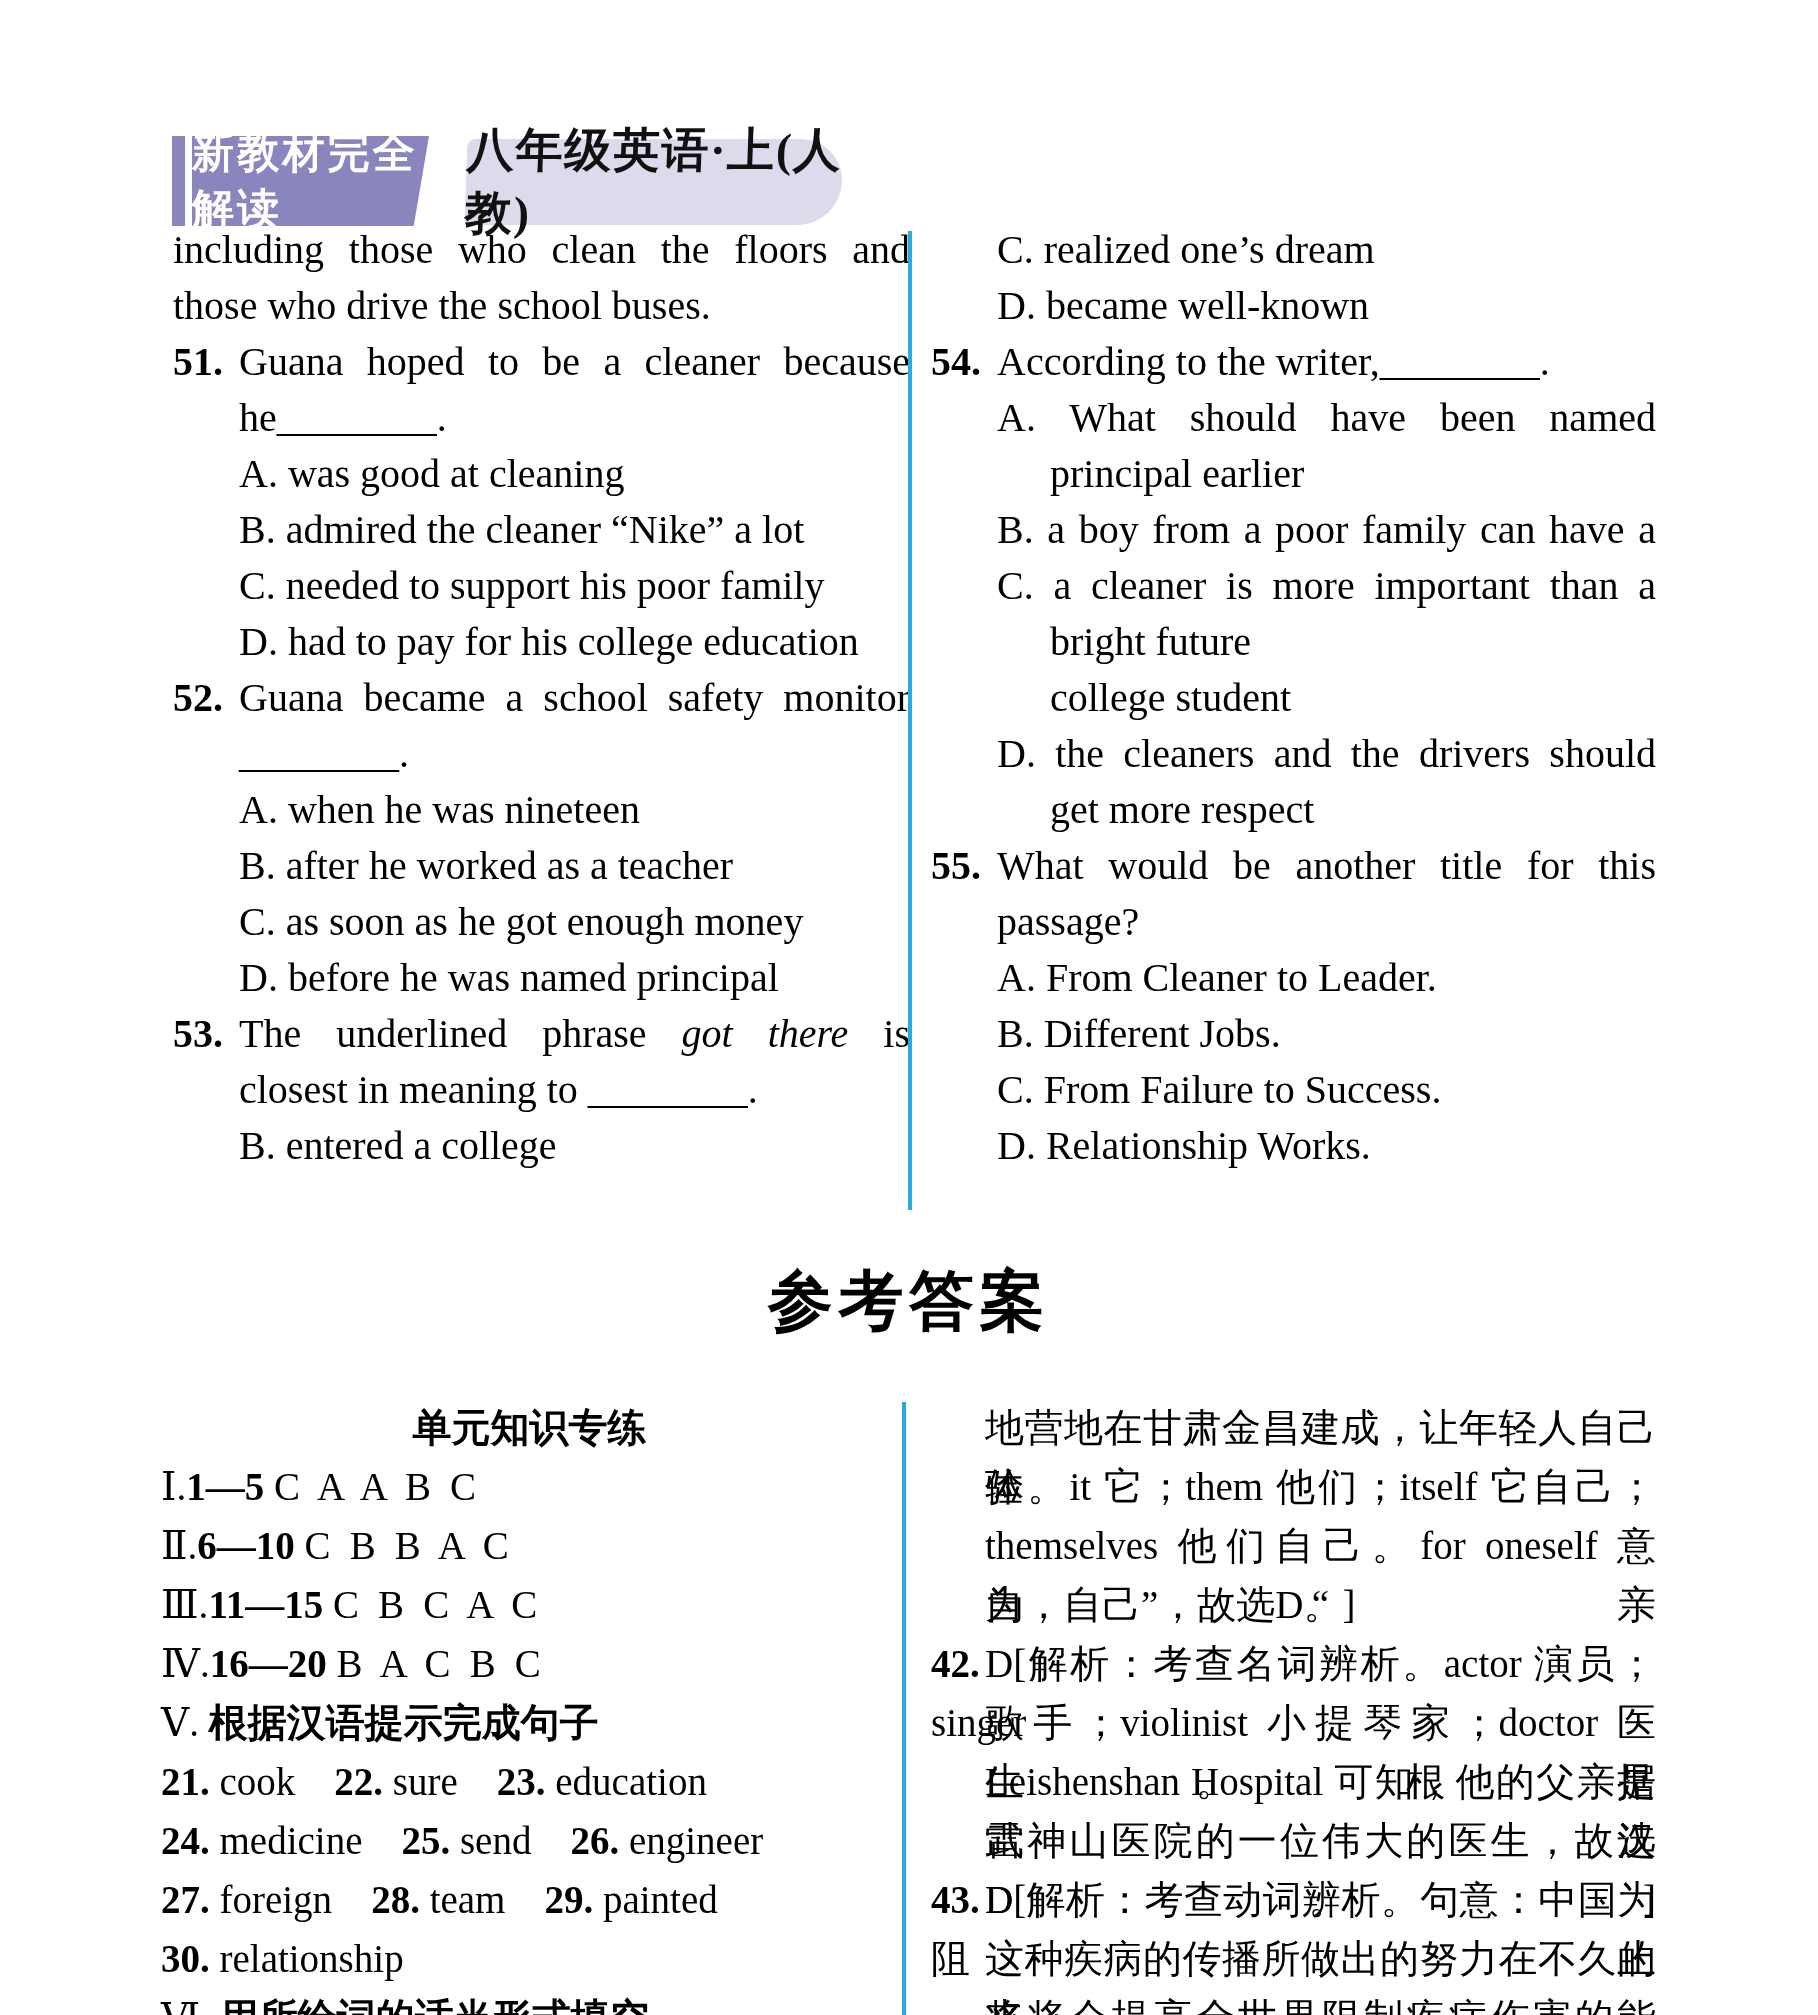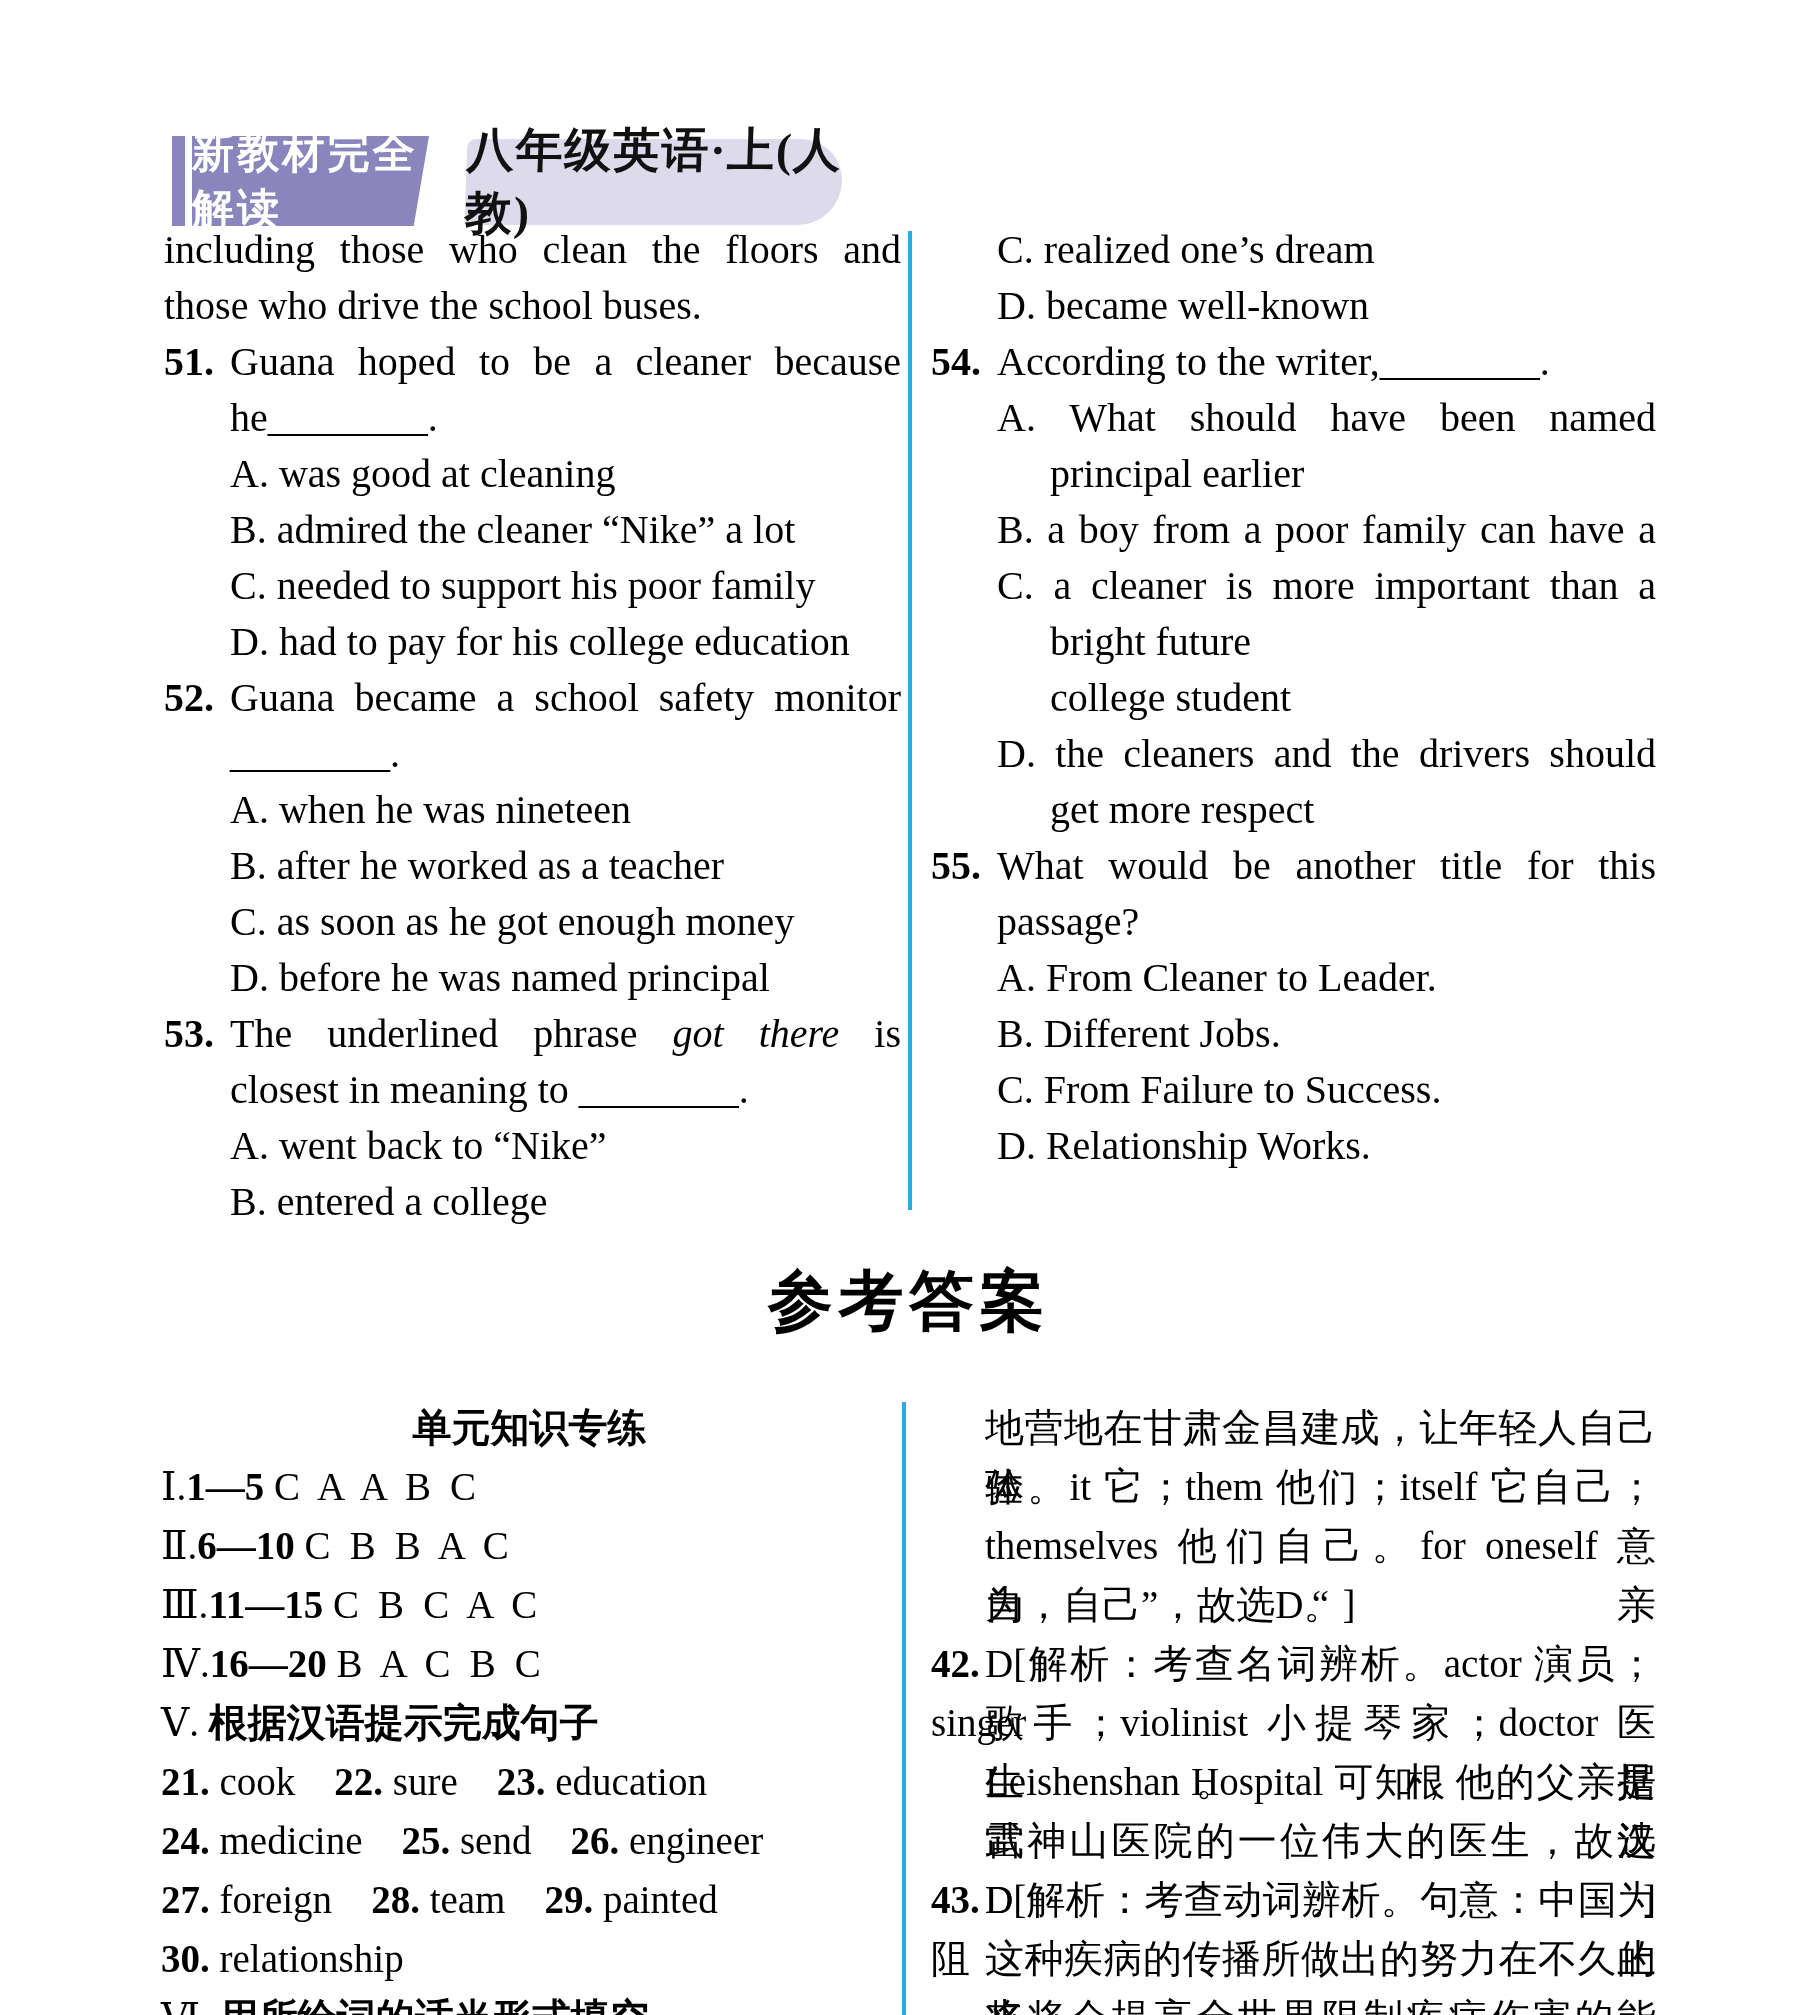--- a/index.html
+++ b/index.html
@@ -26,21 +26,21 @@
   }
   .book-badge{
     position:absolute;left:466px;top:139px;width:376px;height:86px;background:var(--lavender);
     border-radius:8.9px 46px 46px 8.9px;transform:skewX(-2deg);
     display:flex;align-items:center;justify-content:center;
     font-size:47px;font-weight:700;color:#111;letter-spacing:1.6px;
   }
 
   
   .col{position:absolute;}
-  .q-left{left:164px;top:222px;width:737px;}
+  .q-left{left:173px;top:222px;width:737px;}
   .q-right{left:931px;top:222px;width:725px;}
   .a-left{left:161px;top:1398px;width:737px;}
   .a-right{left:931px;top:1398px;width:725px;}
 
   .divider{position:absolute;width:3.6px;background:var(--divider);}
   .q-div{left:908px;top:231px;height:979px;}
   .a-div{left:902px;top:1402px;height:939px;}
 
   .line{
     height:56px;line-height:56px;font-size:40px;white-space:pre-wrap;
@@ -91,21 +91,20 @@
       <div class="line ind1"><span>C. needed to support his poor family</span></div>
       <div class="line ind1"><span>D. had to pay for his college education</span></div>
       <div class="line j"><span class="num">52.</span><span>Guana became a school safety monitor</span></div>
       <div class="line ind1"><span>________.</span></div>
       <div class="line ind1"><span>A. when he was nineteen</span></div>
       <div class="line ind1"><span>B. after he worked as a teacher</span></div>
       <div class="line ind1"><span>C. as soon as he got enough money</span></div>
       <div class="line ind1"><span>D. before he was named principal</span></div>
       <div class="line j"><span class="num">53.</span><span>The underlined phrase </span><span class="i">got there</span><span> is</span></div>
       <div class="line ind1"><span>closest in meaning to ________.</span></div>
-      <div class="line ind1"><span>A. went back to “Nike”</span></div>
       <div class="line ind1"><span>B. entered a college</span></div>
     </div>
   <div class="divider q-div"></div>
   <div class="col q q-right" id="q-right">
       <div class="line ind1"><span>C. realized one’s dream</span></div>
       <div class="line ind1"><span>D. became well-known</span></div>
       <div class="line"><span class="num">54.</span><span>According to the writer,________.</span></div>
       <div class="line ind1 j"><span>A. What should have been named</span></div>
       <div class="line ind2"><span>principal earlier</span></div>
       <div class="line ind1 j"><span>B. a boy from a poor family can have a</span></div>

